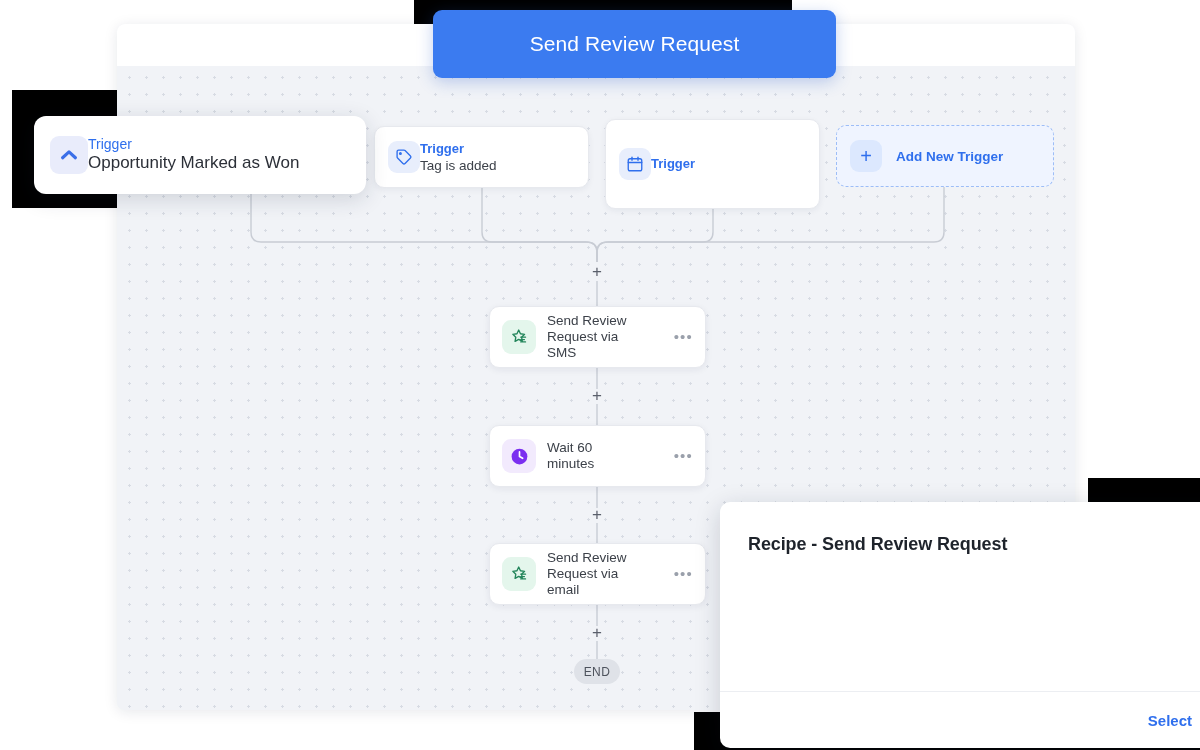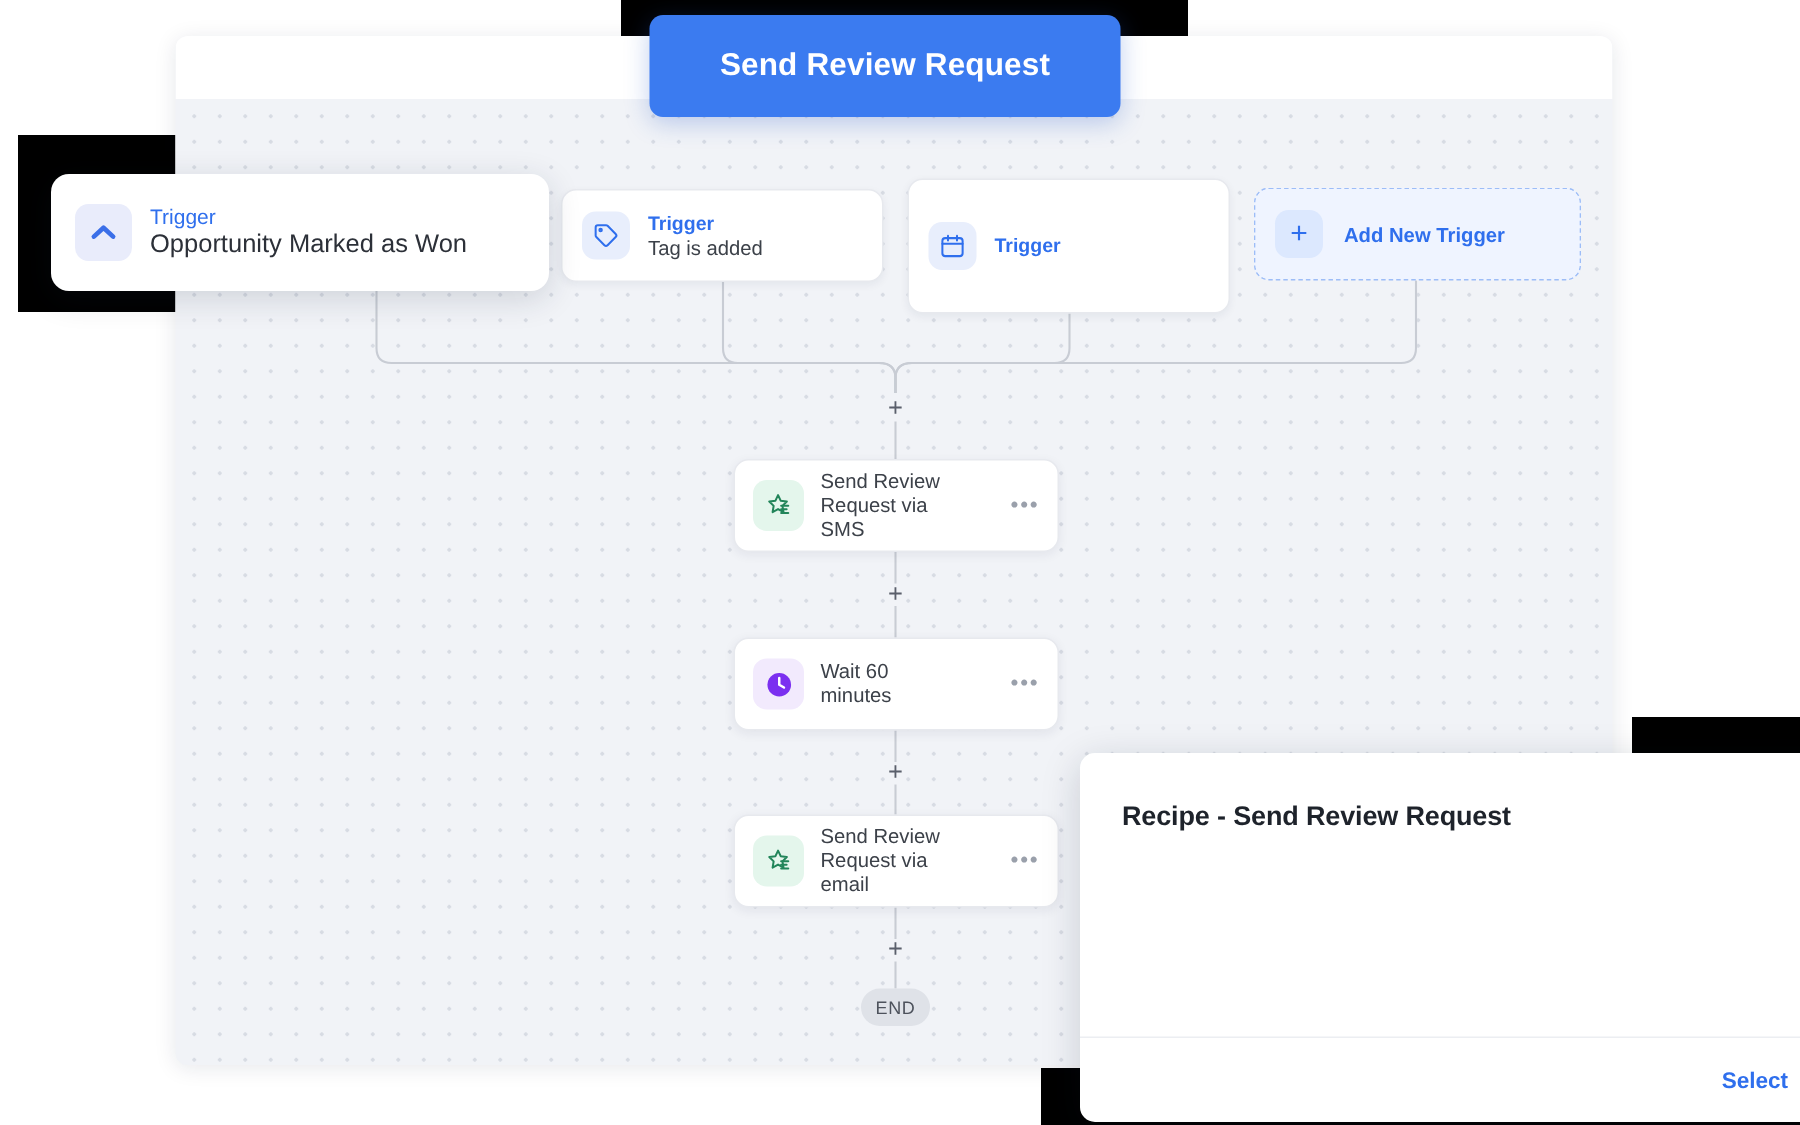--- a/index.html
+++ b/index.html
@@ -121,21 +121,21 @@
     align-items: center;
     justify-content: center;
     border-radius: 9px;
   }
   .ib-lav  { width: 38px; height: 38px; background: #e9ecfb; }
   .ib-blue { width: 32px; height: 32px; background: #e8eefc; }
   .ib-blue-lite { width: 32px; height: 32px; background: #dce8fe; }
   .ib-green{ width: 34px; height: 34px; background: #e4f6ec; }
   .ib-purple{width: 34px; height: 34px; background: #f2eafd; }
 
-  .node-text { margin-left: 12px; min-width: 0; }
+  .node-text { min-width: 0; }
   .lbl-trigger {
     color: #2f6fed;
     font-size: 13px;
     font-weight: 600;
     line-height: 16px;
   }
   .trig-1 .lbl-trigger { font-size: 14px; font-weight: 500; }
   .lbl-name {
     color: #3c4149;
     font-size: 13.5px;
@@ -238,28 +238,28 @@
     font-size: 15px;
     font-weight: 600;
     cursor: pointer;
     text-decoration: none;
   }
 
   
   #send-btn {
     position: absolute;
     left: 433px; top: 10px;
-    width: 314px; height: 68px;
+    width: 403px; height: 68px;
     background: #3b7bf0;
     border: none;
     border-radius: 9px;
     color: #ffffff;
     font-family: "Liberation Sans", sans-serif;
     font-size: 21px;
-    font-weight: 700;
+    font-weight: 400;
     letter-spacing: .1px;
     cursor: pointer;
     box-shadow: 0 4px 16px rgba(40,90,200,.28);
     z-index: 10;
   }
 </style>
 </head>
 <body>
 
 <div id="stage">

